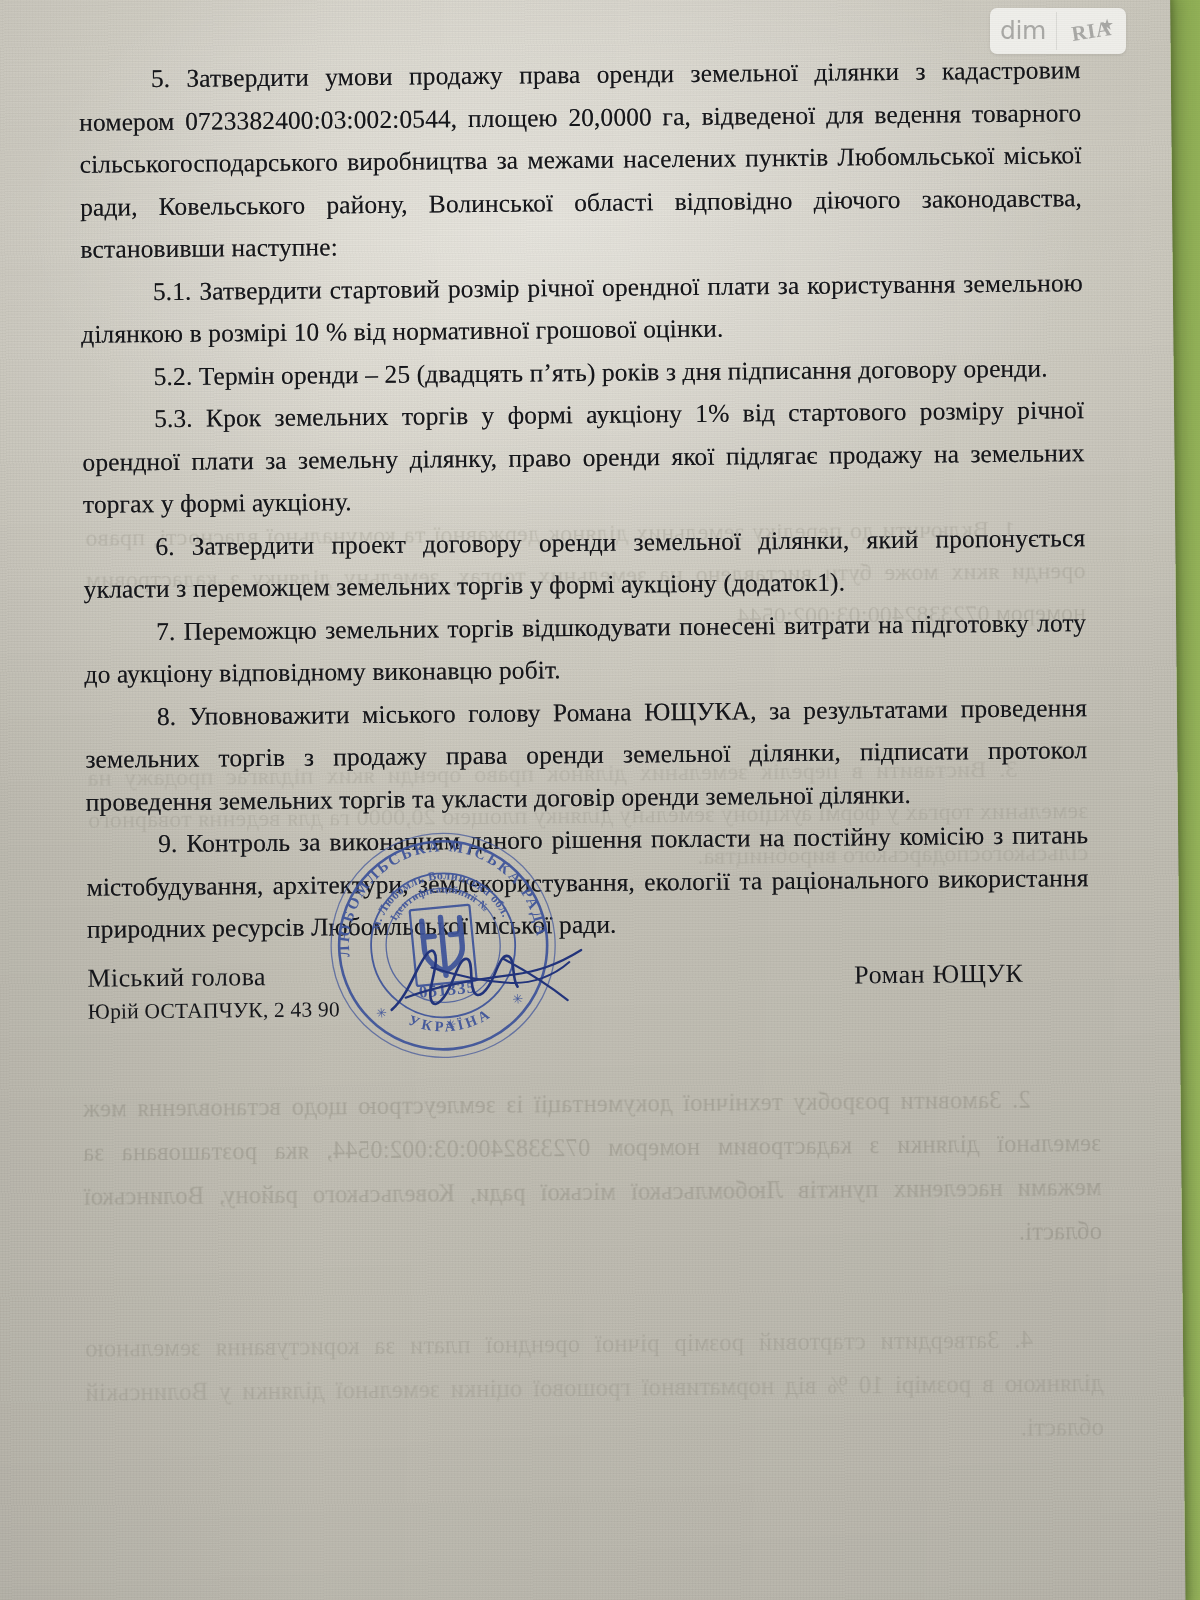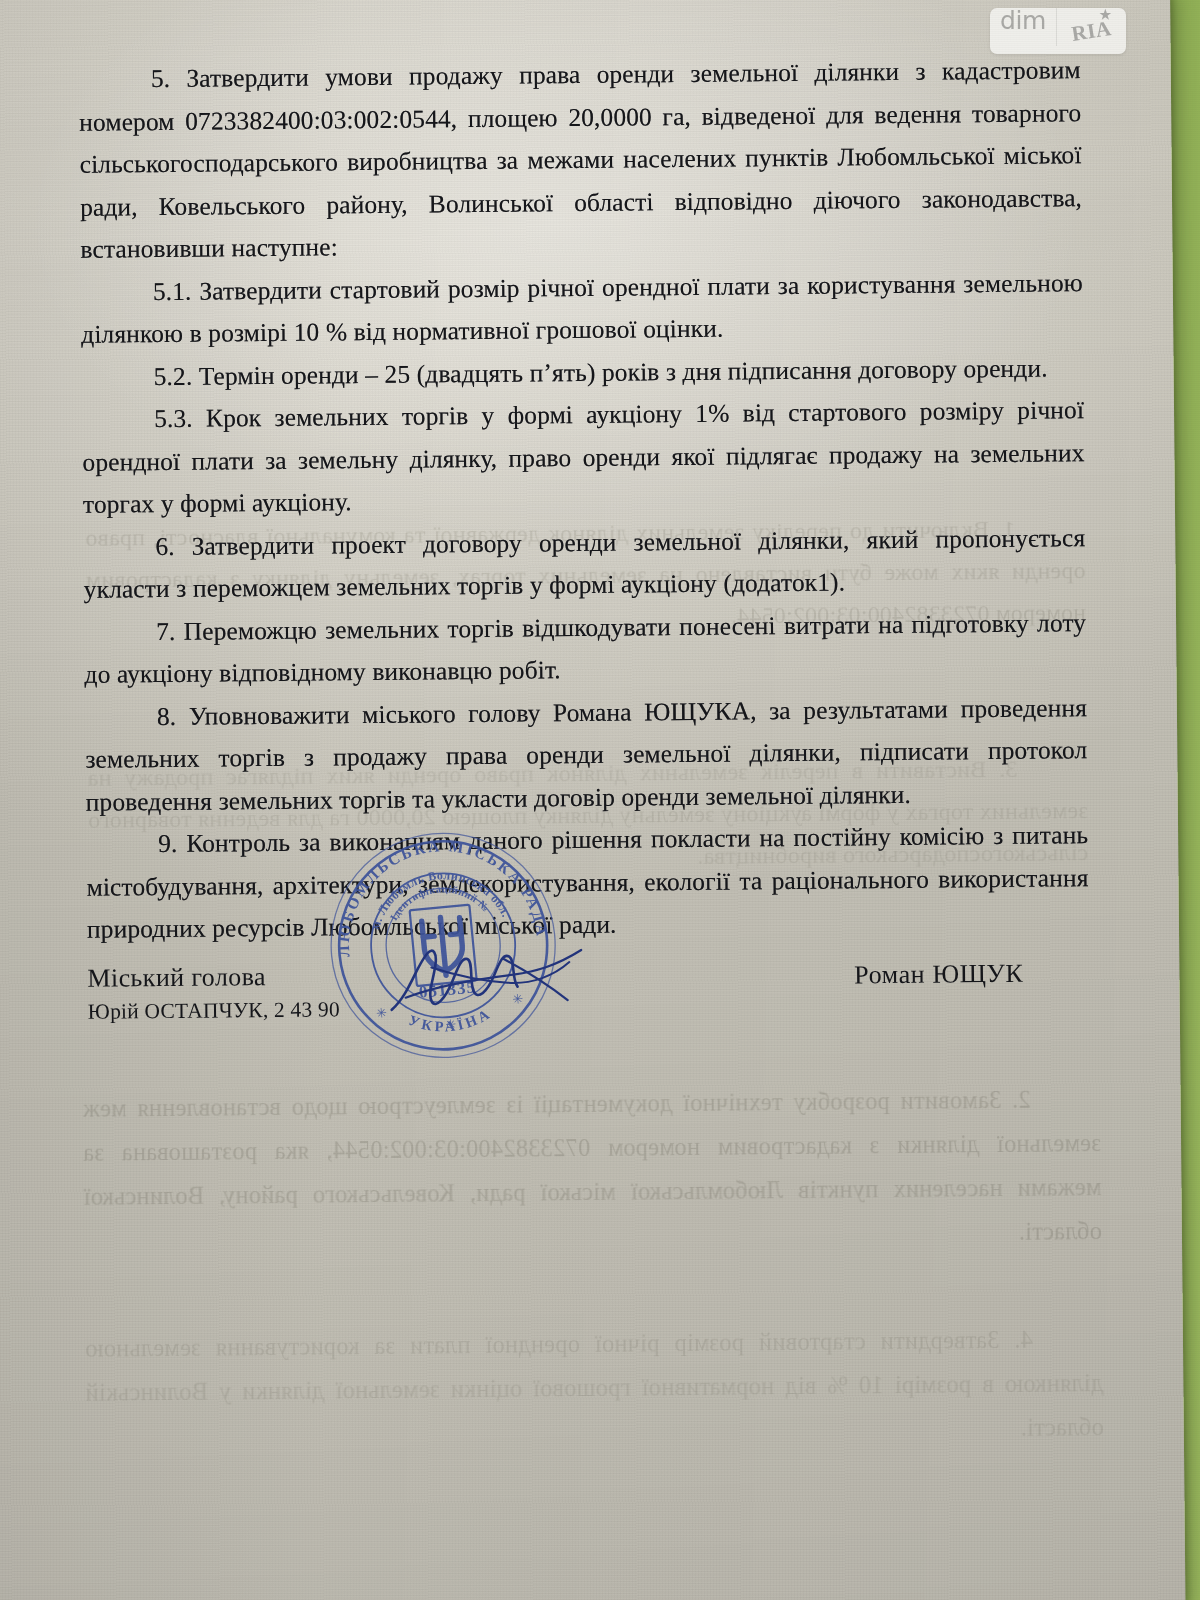--- a/index.html
+++ b/index.html
@@ -187,20 +187,21 @@
   
   #watermark {
     position: absolute;
     right: 74px;
     top: 8px;
     width: 136px;
     height: 46px;
     background: rgba(247,247,245,.80);
     border-radius: 7px;
     display: flex;
+    align-items: center;
     box-shadow: 0 1px 3px rgba(0,0,0,.10);
     overflow: hidden;
   }
   #wm-dim {
     flex: 0 0 66px;
     text-align: center;
     font-family: "DejaVu Sans", "Liberation Sans", sans-serif;
     font-size: 25px;
     color: #a9a9a6;
     letter-spacing: -0.4px;

